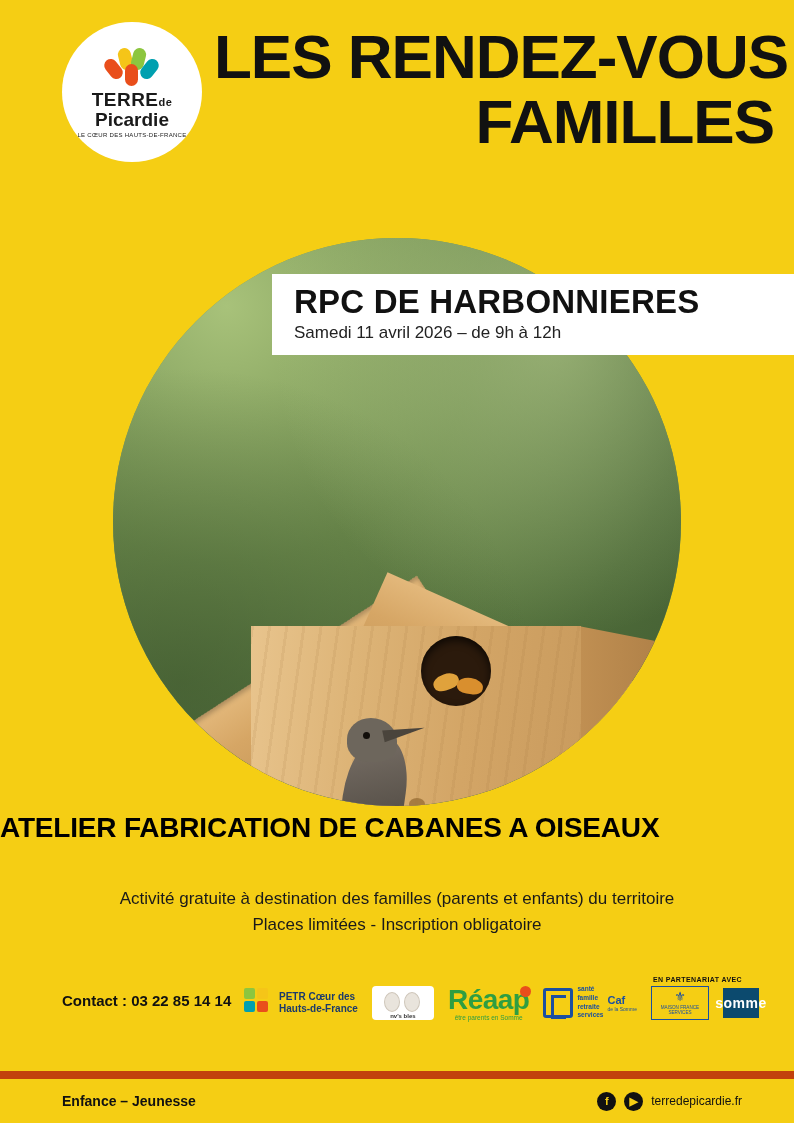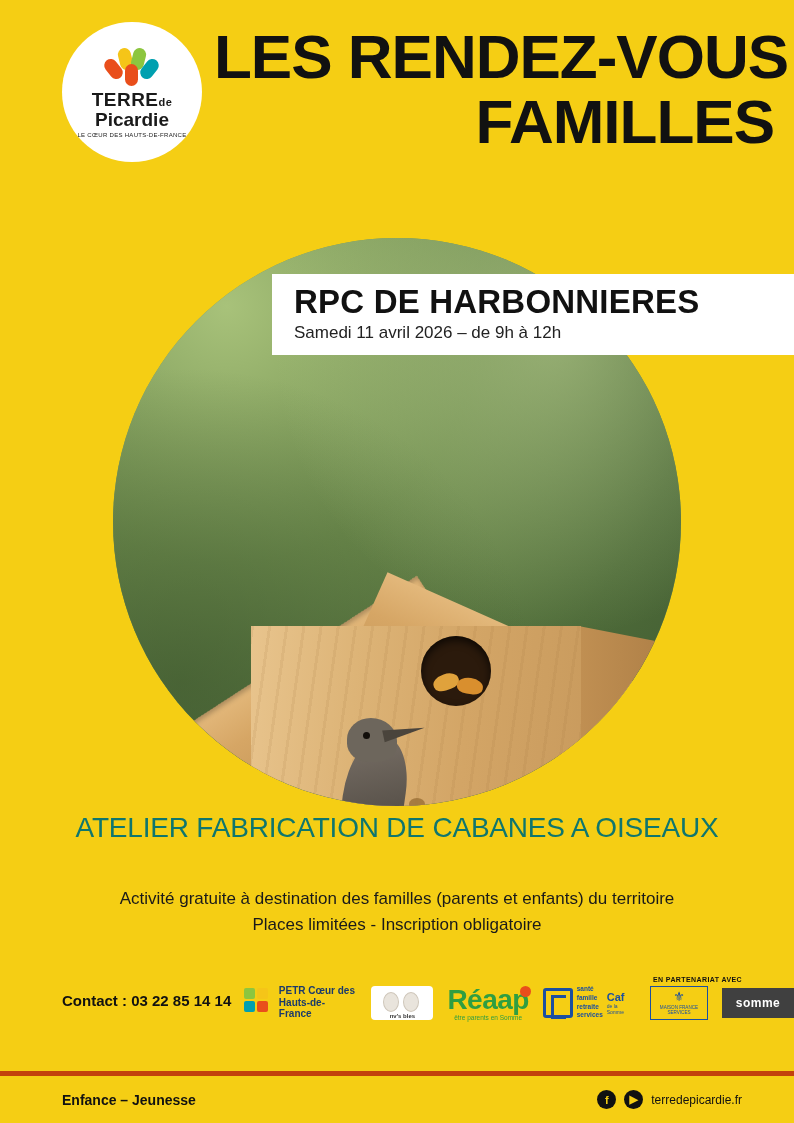--- a/index.html
+++ b/index.html
@@ -218,24 +218,23 @@
   .event-date {
     font-size:17px;
     color:#222;
     margin-top:3px;
   }
 
   
   .main-heading {
     position:absolute;
     top:812px; left:0; right:0;
-    text-align:center;
     font-size:28px;
-    font-weight:normal;
-    color:#0f766e;
+    font-weight:bold;
+    color:#000000;
     letter-spacing:-0.2px;
   }
   .sub-lines {
     position:absolute;
     top:886px; left:0; right:0;
     text-align:center;
     font-size:17px;
     color:#1a1a1a;
     line-height:1.55;
   }
@@ -322,35 +321,35 @@
 
   .maison {
     width:58px; height:34px;
     border:1px solid #1b4FA0;
     display:flex; flex-direction:column; align-items:center; justify-content:center;
   }
   .maison-ico { font-size:13px; color:#1b4FA0; line-height:1; }
   .maison-txt { font-size:4.6px; color:#1b4FA0; text-align:center; margin-top:2px; }
 
   .somme {
-    width:72px; height:30px;
-    background:#404040;
+    width:36px; height:30px;
+    background:#0c4a6e;
     color:#fff;
     display:flex; align-items:center; justify-content:center;
-    font-size:12px; font-weight:bold;
+    font-size:14px; font-weight:bold;
     letter-spacing:0.5px;
   }
 
   
   .footer {
     position:absolute;
     left:0; right:0; bottom:0;
     height:52px;
     background:#F5CE14;
-    border-top:5px solid #c2410c;
+    border-top:8px solid #c2410c;
     display:flex;
     align-items:center;
   }
   .footer-left {
     margin-left:62px;
     font-size:14px;
     font-weight:bold;
     color:#111;
   }
   .footer-right {

